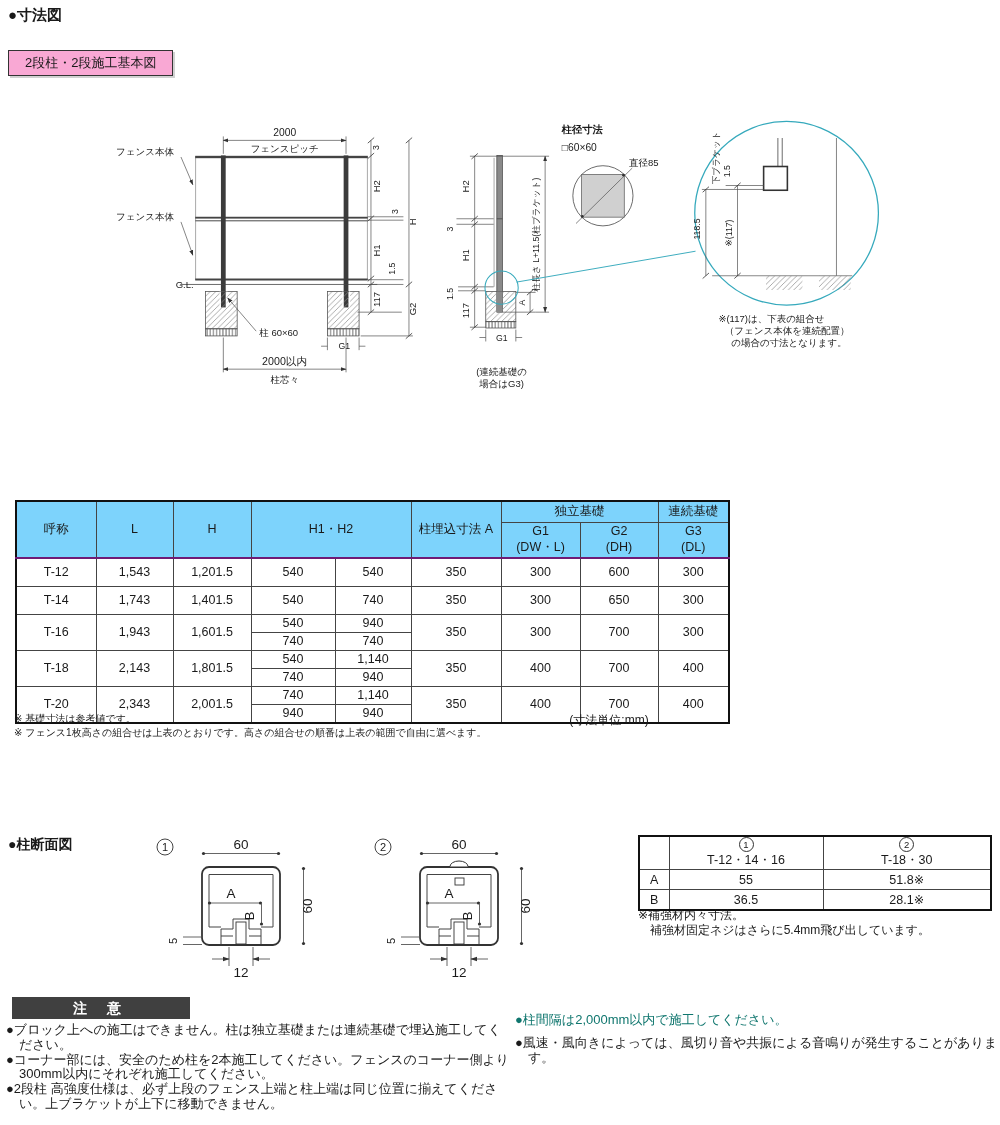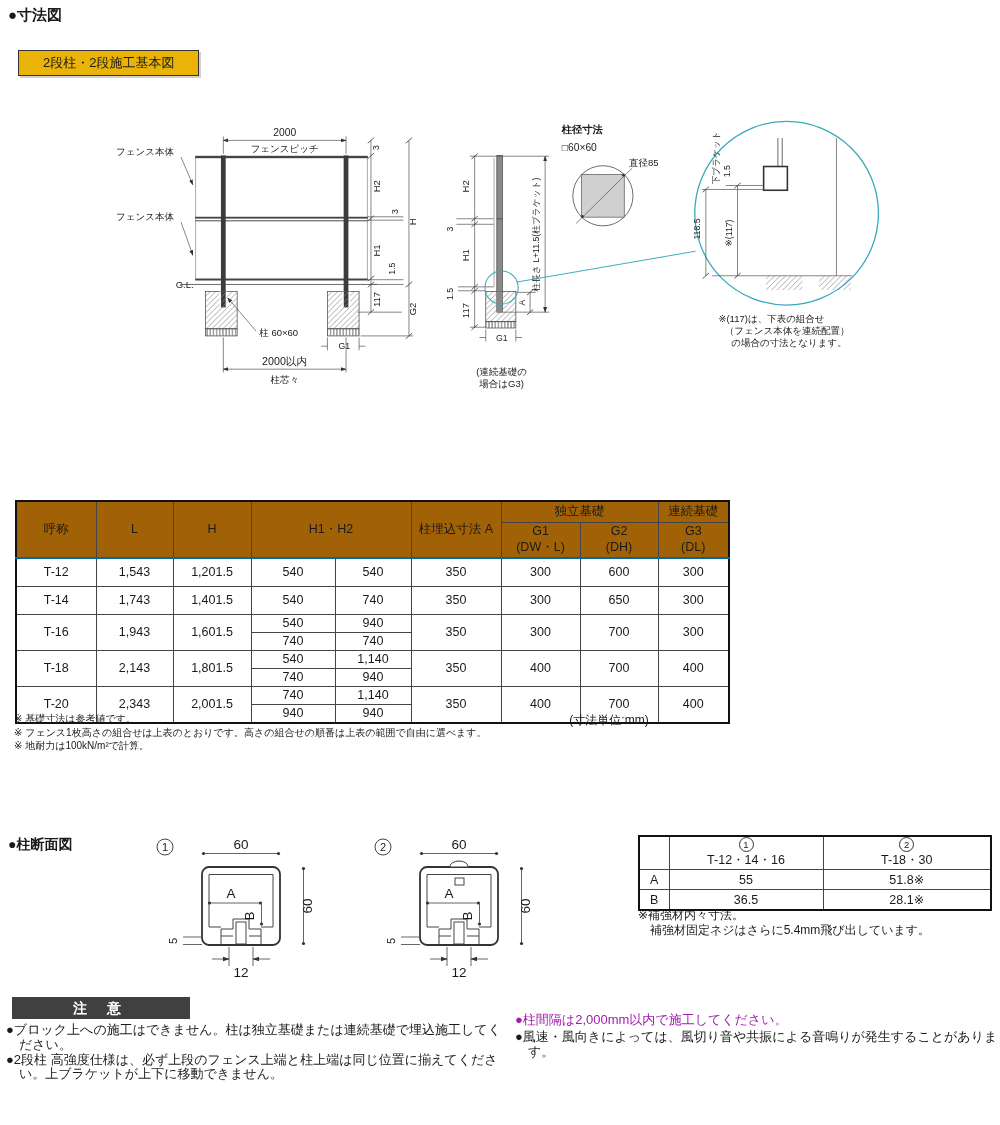--- a/index.html
+++ b/index.html
@@ -1,34 +1,34 @@
 <!DOCTYPE html>
 <html><head>
 <meta charset="utf-8">
 <style>
   html,body{margin:0;padding:0;background:#fff}
   body{position:relative;width:1000px;height:1125px;overflow:hidden;
        font-family:"Liberation Sans","DejaVu Sans",sans-serif;color:#1a1a1a}
   .abs{position:absolute}
   .pagetitle{left:8px;top:6px;font-size:15px;font-weight:bold}
-  .boxlabel{left:18px;top:50px;border:1.5px solid #333;background:#eab308;
-            padding:3px 24px;font-size:13px;box-shadow:2px 2px 0 rgba(0,0,0,.18)}
+  .boxlabel{left:8px;top:50px;border:1.5px solid #333;background:#f9a8d4;
+            padding:3px 16px;font-size:13px;box-shadow:2px 2px 0 rgba(0,0,0,.18)}
   svg text{font-family:"Liberation Sans","DejaVu Sans",sans-serif;fill:#1a1a1a}
   .t12{font-size:12px}.t11{font-size:11px}.t13{font-size:13px}.t14{font-size:13.5px}
   .ln{stroke:#444;stroke-width:1;fill:none}
   .thin{stroke:#777;stroke-width:.8;fill:none}
   .dim{stroke:#555;stroke-width:.9;fill:none}
   .tick{stroke:#333;stroke-width:1;fill:none}
   .cy{stroke:#35a9bc;fill:none}
   
   .mt{position:absolute;left:15px;top:500px;border-collapse:collapse;table-layout:fixed;
       width:713px;font-size:12.5px;text-align:center;border:2px solid #111}
   .mt th,.mt td{border:1px solid #444;padding:0;white-space:pre-line;line-height:1.25}
-  .mt th{background:#a16207;font-weight:normal}
-  .mt .bb{border-bottom:2px solid #0369a1}
+  .mt th{background:#7dd3fc;font-weight:normal}
+  .mt .bb{border-bottom:2px solid #701a75}
   .mt tr.h1 th{height:20px}
   .mt tr.h2 th{height:34px}
   .mt tr.s td{height:27px}
   .mt tr.dd td{height:17px}
   
   .notes{left:14px;top:712px;font-size:10px;line-height:13.5px}
   .unit{left:490px;top:712px;width:238px;text-align:center;font-size:12px}
   .secturtle{left:8px;top:836px;font-size:14px;font-weight:bold}
   
   .st{position:absolute;left:638px;top:835px;border-collapse:collapse;table-layout:fixed;
@@ -38,22 +38,22 @@
   .st tr.sr td{height:19px}
   .circlenum{display:inline-block;width:13px;height:13px;border:1px solid #333;
              border-radius:50%;line-height:13px;font-size:9.5px;text-align:center;vertical-align:1px}
   .stnotes{left:638px;top:908px;font-size:12px;line-height:15px}
   
   .banner{left:12px;top:997px;width:178px;height:22px;background:#404040;color:#fff;
           font-size:14px;font-weight:bold;text-align:center;line-height:22px;letter-spacing:8px}
   .cl{left:6px;top:1023px;width:506px;font-size:13px;line-height:14.8px}
   .cl div,.cr div{padding-left:1em;text-indent:-1em}
   .cr{left:515px;top:1012px;width:485px;font-size:13px;line-height:15px}
-  .red{color:#a21caf}
-  .cr .blk{margin-top:2px}
+  .red{color:#0f766e}
+  .cr .blk{margin-top:8px}
 </style>
 </head>
 <body>
 
 <div class="abs pagetitle">●寸法図</div>
 <div class="abs boxlabel">2段柱・2段施工基本図</div>
 
 <svg class="abs" style="left:0;top:100px" width="1000" height="380" viewBox="0 100 1000 480">
   <defs>
     <pattern id="ht" patternUnits="userSpaceOnUse" width="7" height="7">
@@ -282,21 +282,20 @@
     <td>940</td>
     <td>940</td>
   </tr>
 </tbody>
   </table>
 
 <div class="abs unit">(寸法単位:mm)</div>
 <div class="abs notes">
   <div>※ 基礎寸法は参考値です。</div>
   <div>※ フェンス1枚高さの組合せは上表のとおりです。高さの組合せの順番は上表の範囲で自由に選べます。</div>
-  <div>※ 地耐力は100kN/m²で計算。</div>
 </div>
 
 <div class="abs secturtle">●柱断面図</div>
 <svg class="abs" style="left:0;top:830px" width="640" height="160" viewBox="0 830 640 160">
   <defs>
     <marker id="ar2" viewBox="0 0 10 10" refX="9" refY="5" markerWidth="8" markerHeight="8" orient="auto-start-reverse">
       <path d="M0,1.5 L10,5 L0,8.5 z" fill="#333"></path>
     </marker>
   </defs>
   <g id="xsec">
@@ -374,18 +373,19 @@
 </tbody>
   </table>
 <div class="abs stnotes">
   <div>※補強材内々寸法。</div>
   <div>　補強材固定ネジはさらに5.4mm飛び出しています。</div>
 </div>
 
 <div class="abs banner">注 意</div>
 <div class="abs cl">
   <div>●ブロック上への施工はできません。柱は独立基礎または連続基礎で埋込施工してください。</div>
+  <div>●コーナー部には、安全のため柱を2本施工してください。フェンスのコーナー側より300mm以内にそれぞれ施工してください。</div>
   <div>●2段柱 高強度仕様は、必ず上段のフェンス上端と柱上端は同じ位置に揃えてください。上ブラケットが上下に移動できません。</div>
 </div>
 <div class="abs cr">
   <div class="red">●柱間隔は2,000mm以内で施工してください。</div>
   <div class="blk">●風速・風向きによっては、風切り音や共振による音鳴りが発生することがあります。</div>
 </div>
 
 </body></html>

